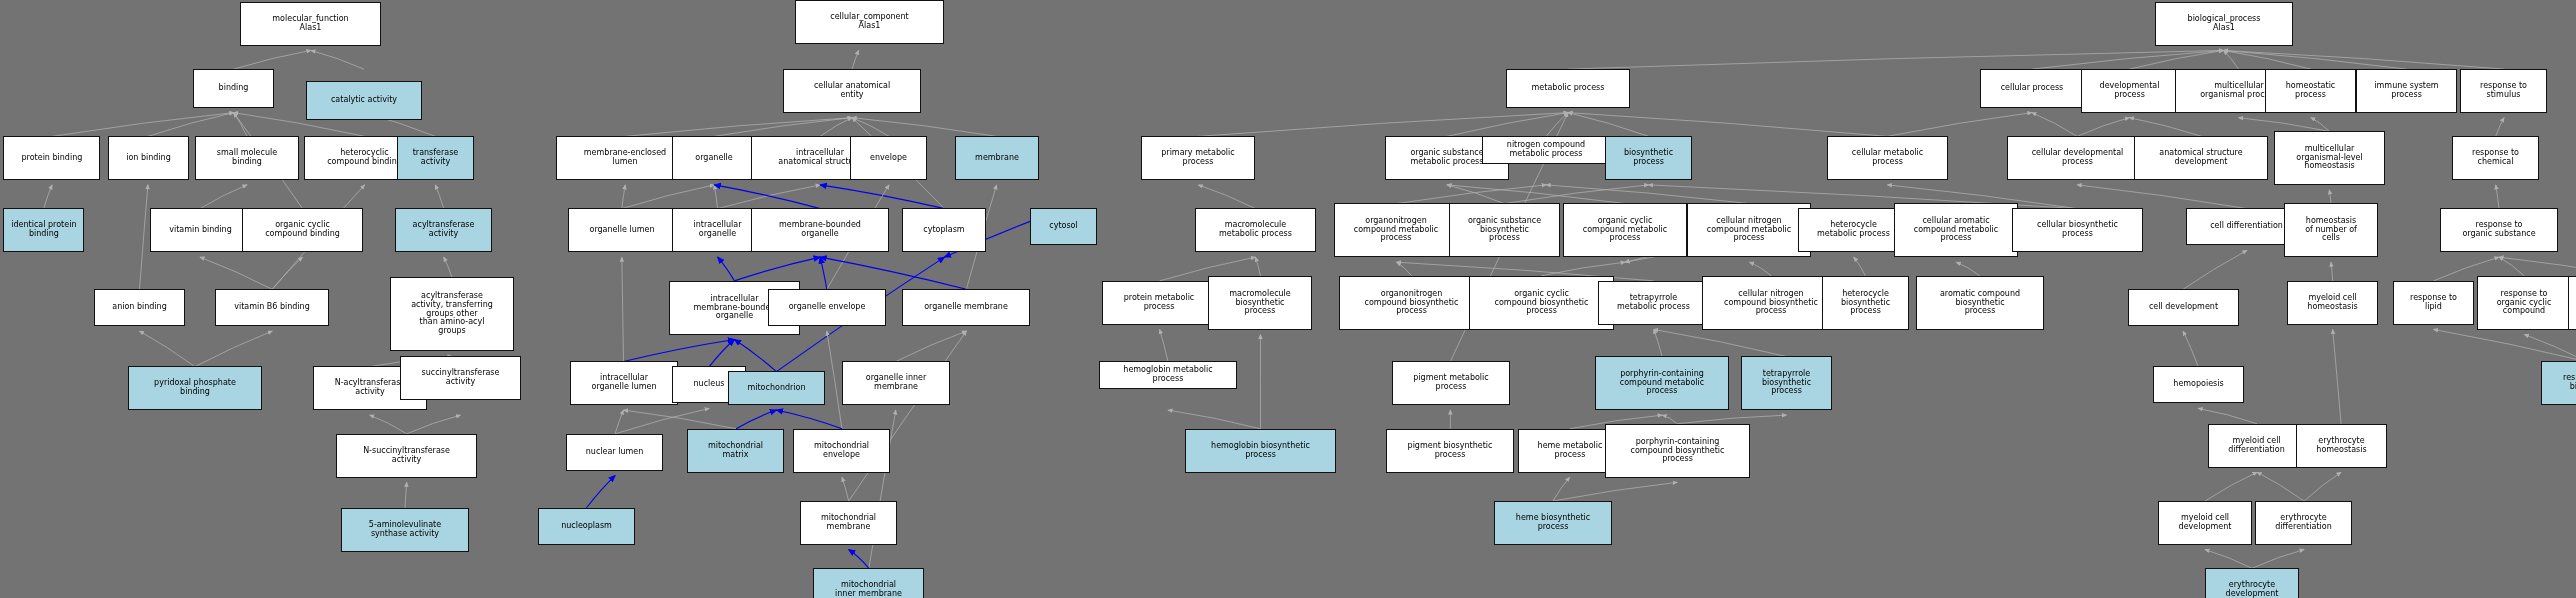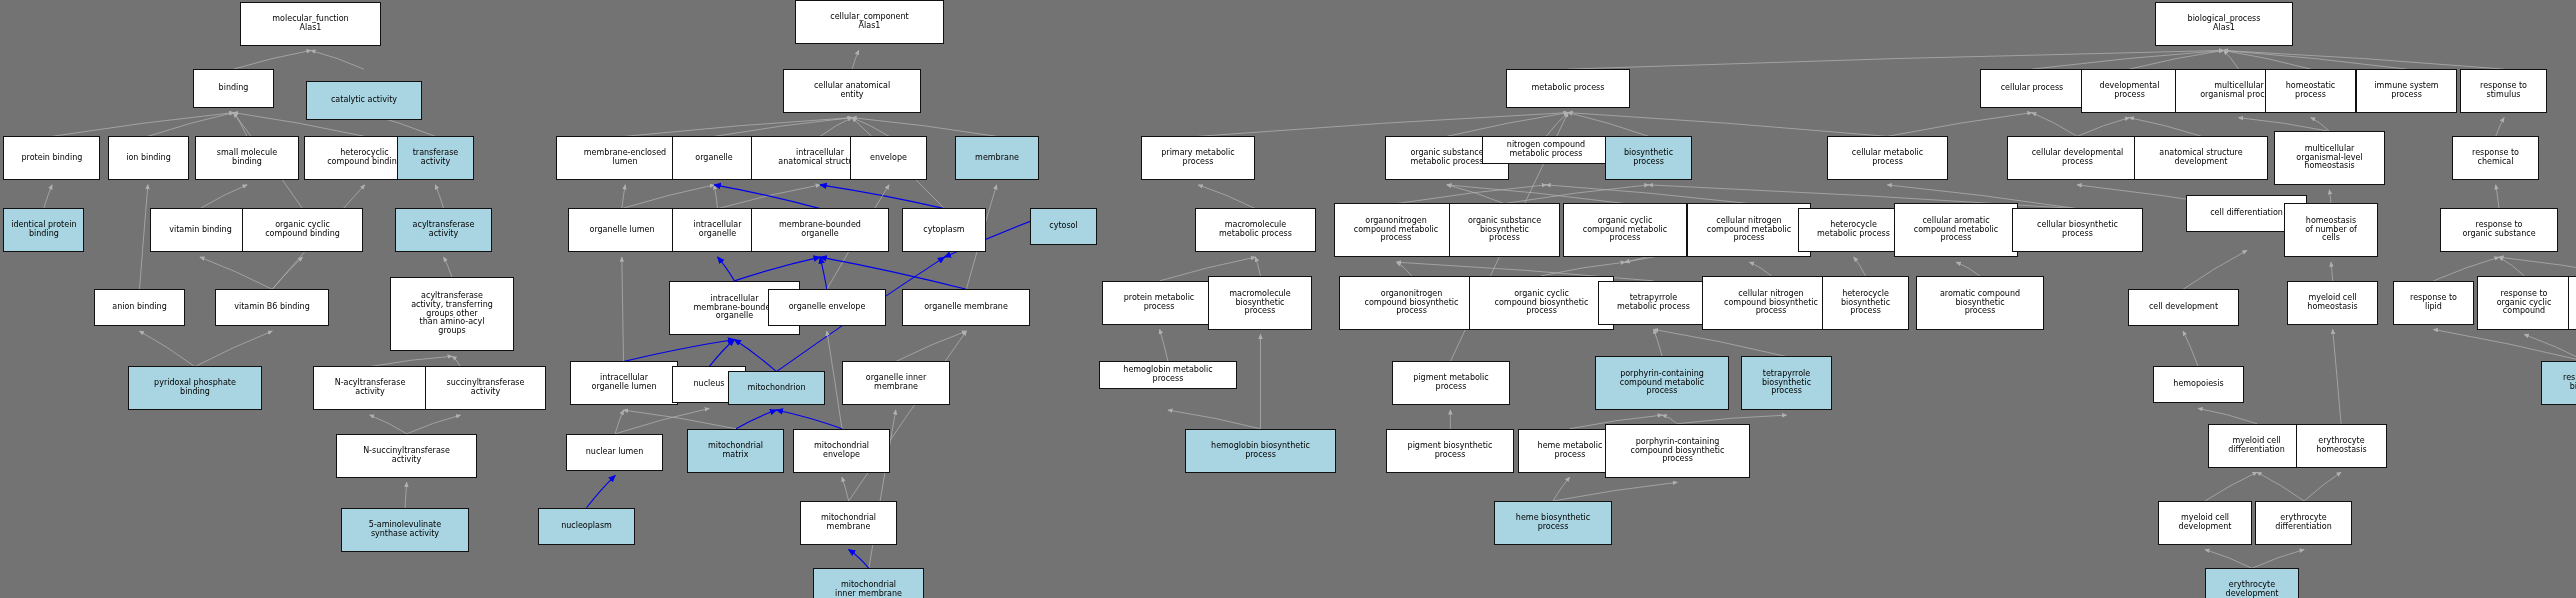--- a/index.html
+++ b/index.html
@@ -211,21 +211,21 @@
 groups</span>
     </div>
     <div class="node hl" style="left: 128px; top: 366px; width: 134px; height: 44px;">
       <span>pyridoxal phosphate
 binding</span>
     </div>
     <div class="node" style="left: 313px; top: 366px; width: 114px; height: 44px;">
       <span>N-acyltransferase
 activity</span>
     </div>
-    <div class="node" style="left: 400px; top: 366px; width: 121px; height: 44px; margin-left: 25px;">
+    <div class="node" style="left: 400px; top: 356px; width: 121px; height: 44px;">
       <span>succinyltransferase
 activity</span>
     </div>
     <div class="node" style="left: 336px; top: 434px; width: 141px; height: 44px;">
       <span>N-succinyltransferase
 activity</span>
     </div>
     <div class="node hl" style="left: 341px; top: 508px; width: 128px; height: 44px;">
       <span>5-aminolevulinate
 synthase activity</span>
@@ -416,21 +416,21 @@
     </div>
     <div class="node" style="left: 1894px; top: 203px; width: 124px; height: 54px;">
       <span>cellular aromatic
 compound metabolic
 process</span>
     </div>
     <div class="node" style="left: 2012px; top: 208px; width: 131px; height: 44px;">
       <span>cellular biosynthetic
 process</span>
     </div>
-    <div class="node" style="left: 2186px; top: 195px; width: 121px; height: 37px; justify-content: center;">
+    <div class="node" style="left: 2186px; top: 208px; width: 121px; height: 37px; justify-content: center;">
       <span>cell differentiation</span>
     </div>
     <div class="node" style="left: 2284px; top: 203px; width: 94px; height: 54px;">
       <span>homeostasis
 of number of
 cells</span>
     </div>
     <div class="node" style="left: 2440px; top: 208px; width: 118px; height: 44px;">
       <span>response to
 organic substance</span>

